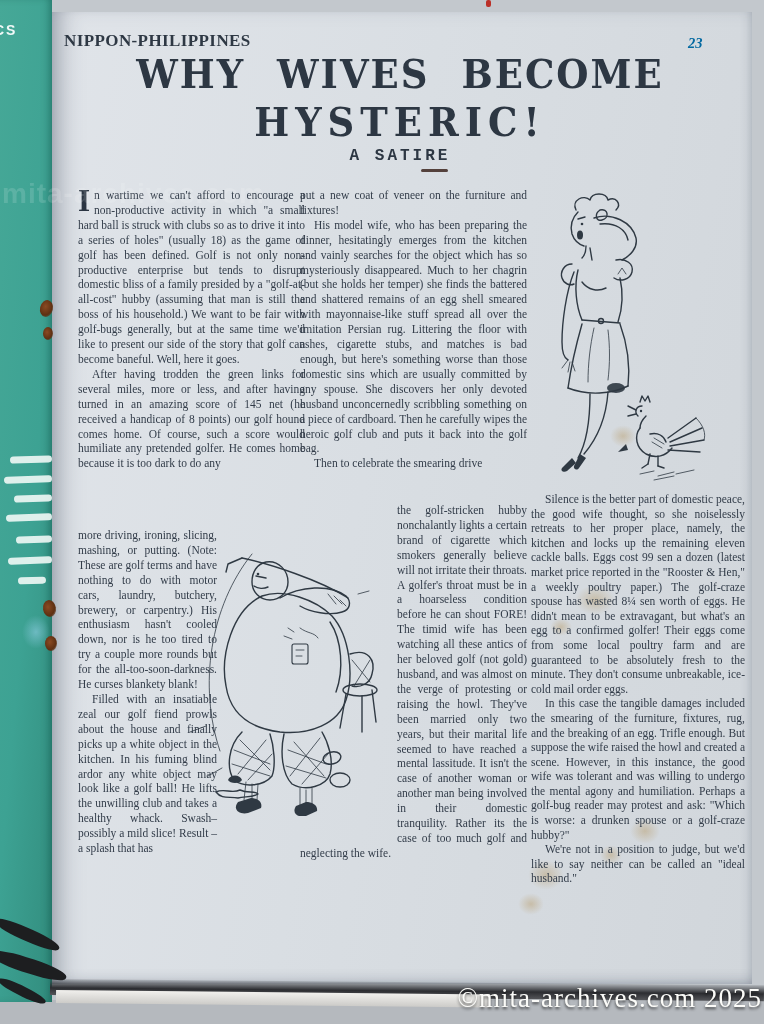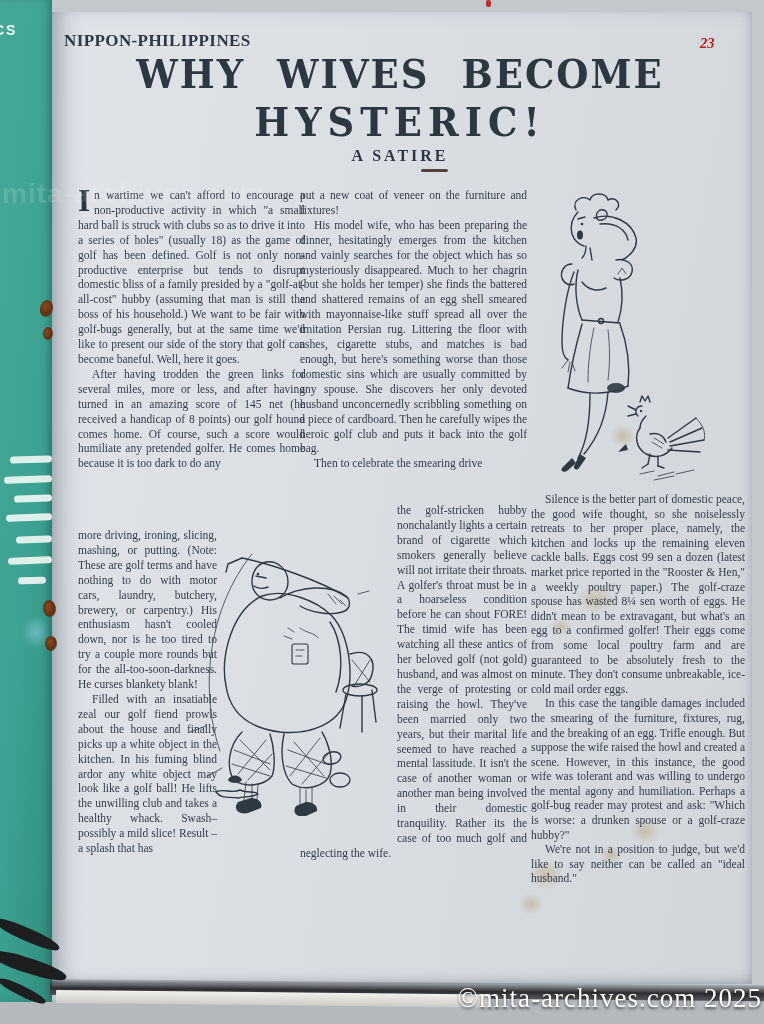--- a/index.html
+++ b/index.html
@@ -13,26 +13,26 @@
          background:linear-gradient(95deg,#46a897 0%,#3da293 55%,#328d7e 100%);
          box-shadow:inset -6px 0 8px -4px rgba(0,60,50,.45);}
   .cover-frag{position:absolute;left:-6px;top:22px;z-index:3;color:rgba(255,255,255,.92);
               font-family:"Liberation Sans",sans-serif;font-weight:bold;font-size:14px;letter-spacing:2px;}
   .stripe{position:absolute;z-index:3;height:7px;border-radius:4px;background:rgba(245,250,248,.88);transform:rotate(-2deg);}
   .brush{position:absolute;z-index:3;background:#1d1e20;border-radius:45%;}
   .rust{position:absolute;z-index:3;background:radial-gradient(ellipse at 40% 40%, #8a4a22 0%, #5e3012 60%, rgba(94,48,18,0) 100%);border-radius:50%;}
   .glow{position:absolute;z-index:2;background:radial-gradient(ellipse, rgba(150,210,235,.55), rgba(150,210,235,0) 70%);border-radius:50%;}
   
   .mag-name{position:absolute;left:64px;top:31px;z-index:4;font-size:17px;font-weight:bold;letter-spacing:.4px;color:#2e3844;}
-  .pageno{position:absolute;left:688px;top:35px;z-index:4;font-size:14.5px;font-weight:bold;font-style:italic;color:#b91c1c;margin-left:12px;}
+  .pageno{position:absolute;left:688px;top:35px;z-index:4;font-size:14.5px;font-weight:bold;font-style:italic;color:#0369a1;}
   .title-block{position:absolute;left:92px;top:52px;width:616px;z-index:4;text-align:center;color:#2d3743;font-family:"DejaVu Serif",serif;}
   .title-l1{font-size:37px;font-weight:900;letter-spacing:2px;word-spacing:17px;transform:scaleY(1.06);}
   .title-l2{font-size:37px;font-weight:900;letter-spacing:6px;margin-top:4px;transform:scaleY(1.06);}
   .subtitle{position:absolute;left:92px;top:147px;width:616px;z-index:4;text-align:center;
-            font-size:16px;font-weight:bold;letter-spacing:3px;color:#2d3743;font-family:Liberation Serif, serif;}
+            font-size:16px;font-weight:bold;letter-spacing:3px;color:#2d3743;font-family:Liberation Mono, monospace;}
   .sub-underline{position:absolute;left:421px;top:169px;width:27px;height:3px;z-index:4;background:#54413c;border-radius:2px;}
   
   .col{position:absolute;z-index:4;text-align:justify;color:#323c49;font-size:11.5px;line-height:14.9px;}
   .col p{margin:0;}
   .col p.ind{text-indent:14px;}
   .dc::first-letter{float:left;font-size:31px;line-height:24px;font-weight:bold;padding:1px 4px 0 0;color:#2b3542;}
   .c1t{left:78px;top:188px;width:227px;}
   .c1w{left:78px;top:528px;width:227px;}
   .c2t{left:300px;top:188px;width:227px;}
   .c2w{left:300px;top:503px;width:227px;}

